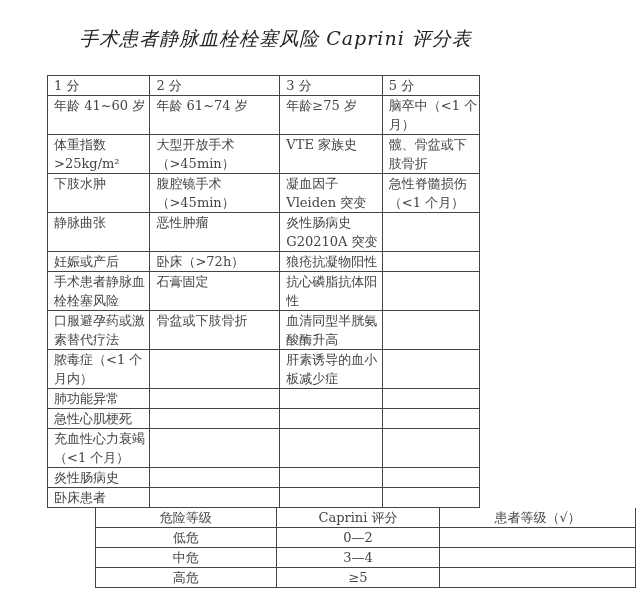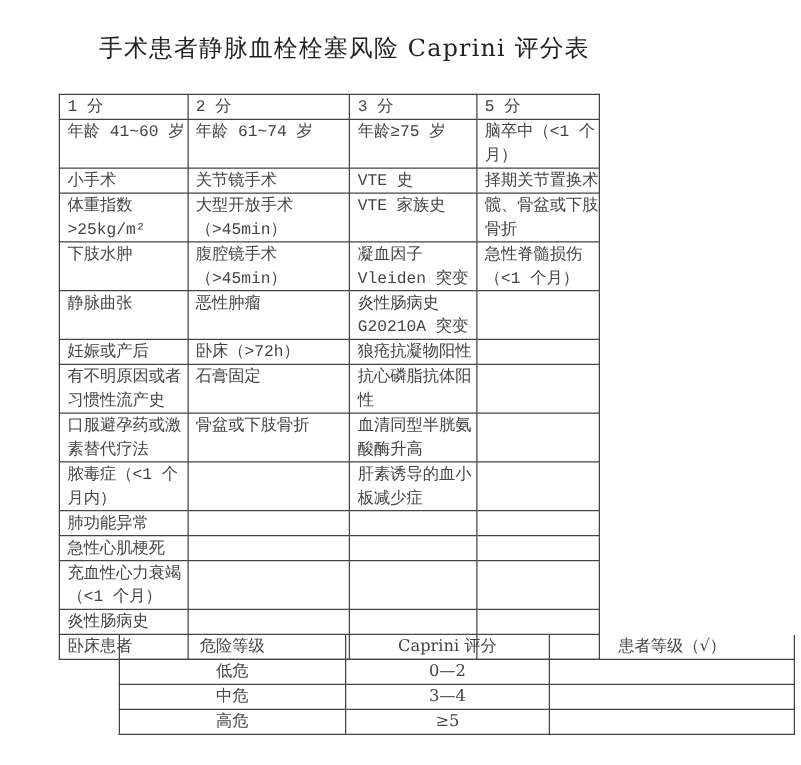--- a/index.html
+++ b/index.html
@@ -1,23 +1,23 @@
 <!DOCTYPE html>
 <html><head>
 <meta charset="utf-8">
 <style>
   html, body { margin:0; padding:0; background:#ffffff; }
   body { width:641px; height:612px; position:relative; overflow:hidden;
          font-family:"DejaVu Serif","Liberation Serif",serif; color:#333; }
   .title { position:absolute; top:26px; left:0; width:551px; text-align:center;
-           font-size:19px; color:#222; letter-spacing:1px; }
+           font-size:19px; color:#222; letter-spacing:1px;font-style:italic; }
   table { border-collapse:collapse; position:absolute; }
   td { border:1.5px solid #444; padding:0 0 0 6px; font-size:13px; line-height:19px;
        vertical-align:top; color:#444; }
-  #main-table { top:75px; left:47px; width:433px;font-family:Liberation Mono, monospace; }
+  #main-table { top:75px; left:47px; width:433px; }
   #main-table col.c1 { width:122px; }
   #main-table col.c2 { width:159px; }
   #main-table col.c3 { width:125px; }
   #main-table col.c4 { width:135px; }
   #main-table tr.h1 td { height:19px; }
   #main-table tr.h2 td { height:38px;margin-top:15px; }
   #risk-table { top:508px; left:47px; width:541px;margin-left:48px; }
   #risk-table td { text-align:center; padding:0; height:19px; }
   #risk-table col.r1 { width:181px; }
   #risk-table col.r2 { width:164px; }
@@ -43,26 +43,20 @@
         <td>3 分</td>
         <td>5 分</td>
       </tr>
       <tr class="h1">
         <td>年龄 41~60 岁</td>
         <td>年龄 61~74 岁</td>
         <td>年龄≥75 岁</td>
         <td>脑卒中（&lt;1 个月）</td>
       </tr>
       <tr class="h1">
-        <td>小手术</td>
-        <td>关节镜手术</td>
-        <td>VTE 史</td>
-        <td>择期关节置换术</td>
-      </tr>
-      <tr class="h1">
         <td>体重指数&gt;25kg/m²</td>
         <td>大型开放手术（&gt;45min）</td>
         <td>VTE 家族史</td>
         <td>髋、骨盆或下肢骨折</td>
       </tr>
       <tr class="h2">
         <td>下肢水肿</td>
         <td>腹腔镜手术（&gt;45min）</td>
         <td>凝血因子 Vleiden 突变</td>
         <td>急性脊髓损伤（&lt;1 个月）</td>
@@ -73,21 +67,21 @@
         <td>炎性肠病史 G20210A 突变</td>
         <td></td>
       </tr>
       <tr class="h1">
         <td>妊娠或产后</td>
         <td>卧床（&gt;72h）</td>
         <td>狼疮抗凝物阳性</td>
         <td></td>
       </tr>
       <tr class="h2">
-        <td>有不明原因或者习惯性流产史</td>
+        <td>手术患者静脉血栓栓塞风险</td>
         <td>石膏固定</td>
         <td>抗心磷脂抗体阳性</td>
         <td></td>
       </tr>
       <tr class="h2">
         <td>口服避孕药或激素替代疗法</td>
         <td>骨盆或下肢骨折</td>
         <td>血清同型半胱氨酸酶升高</td>
         <td></td>
       </tr>

